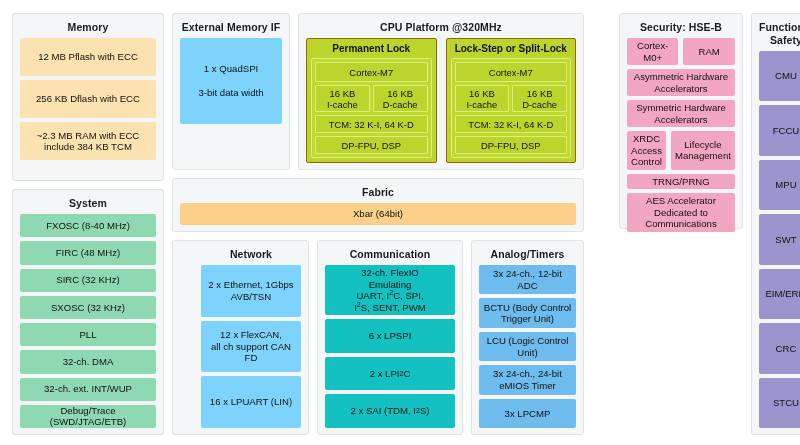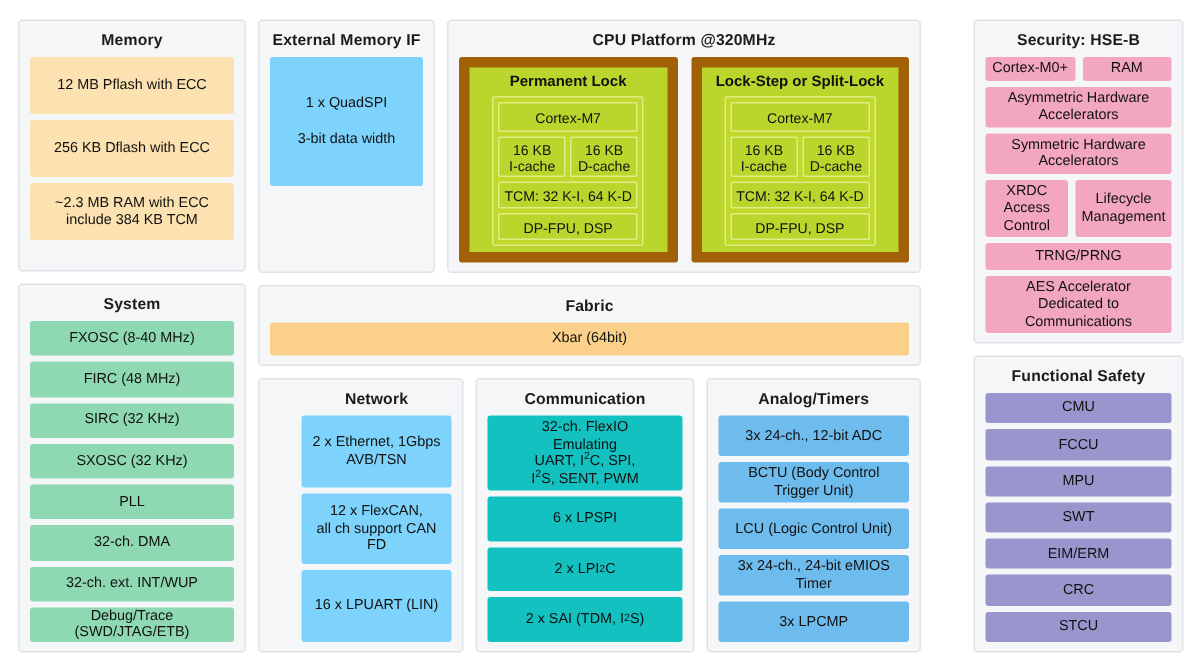--- a/index.html
+++ b/index.html
@@ -55,21 +55,21 @@
     color:#111;
     border-radius:2px;
     padding:2px 4px;
   }
   .row2{display:flex;gap:5px;}
   .row2>.cell{flex:1;}
 
   
   .col-left{width:152px;display:flex;flex-direction:column;gap:8px;}
   .col-mid{flex:1;display:flex;flex-direction:column;gap:8px;min-width:0;}
-  .col-right{width:140px;display:flex;flex-direction:column;gap:8px;margin-left:27px;}
+  .col-right{width:170px;display:flex;flex-direction:row;gap:8px;margin-left:27px;}
 
   .mid-top{display:flex;gap:8px;}
   .mid-bottom{display:flex;gap:8px;flex:1;min-height:0;}
 
   
   .c-memory{background:#fce2b0;}
   .c-system{background:#8ed9b2;}
   .c-blue{background:#7dd3fc;}
   .c-cyan{background:#14c1c1;}
   .c-skyblue{background:#6ebced;}
@@ -88,25 +88,25 @@
   .p-extmem{width:118px;}
   .p-extmem .cell{height:86px;flex-direction:column;gap:12px;}
   .p-extmem .cell div{line-height:12px;}
 
   
   .p-cpu{flex:1;min-width:0;}
   .cpu-row{display:flex;gap:9px;flex:1;}
   .core-box{
     flex:1;
     background:#bcd52d;
-    border:7px solid #a16207;
+    border:1px solid #a16207;
     border-radius:2px;
     box-sizing:border-box;
     padding:2px 4px 4px 4px;
-    display:flex;flex-direction:column;align-items:center;
+    display:flex;flex-direction:column;
   }
   .core-title{
     font-size:10px;font-weight:bold;color:#111;
     text-align:center;line-height:13px;padding:1px 0 3px 0;
   }
   .core-inner{
     background:#c0d92a;
     border:1px solid #dcee84;
     border-radius:2px;
     padding:3px;

